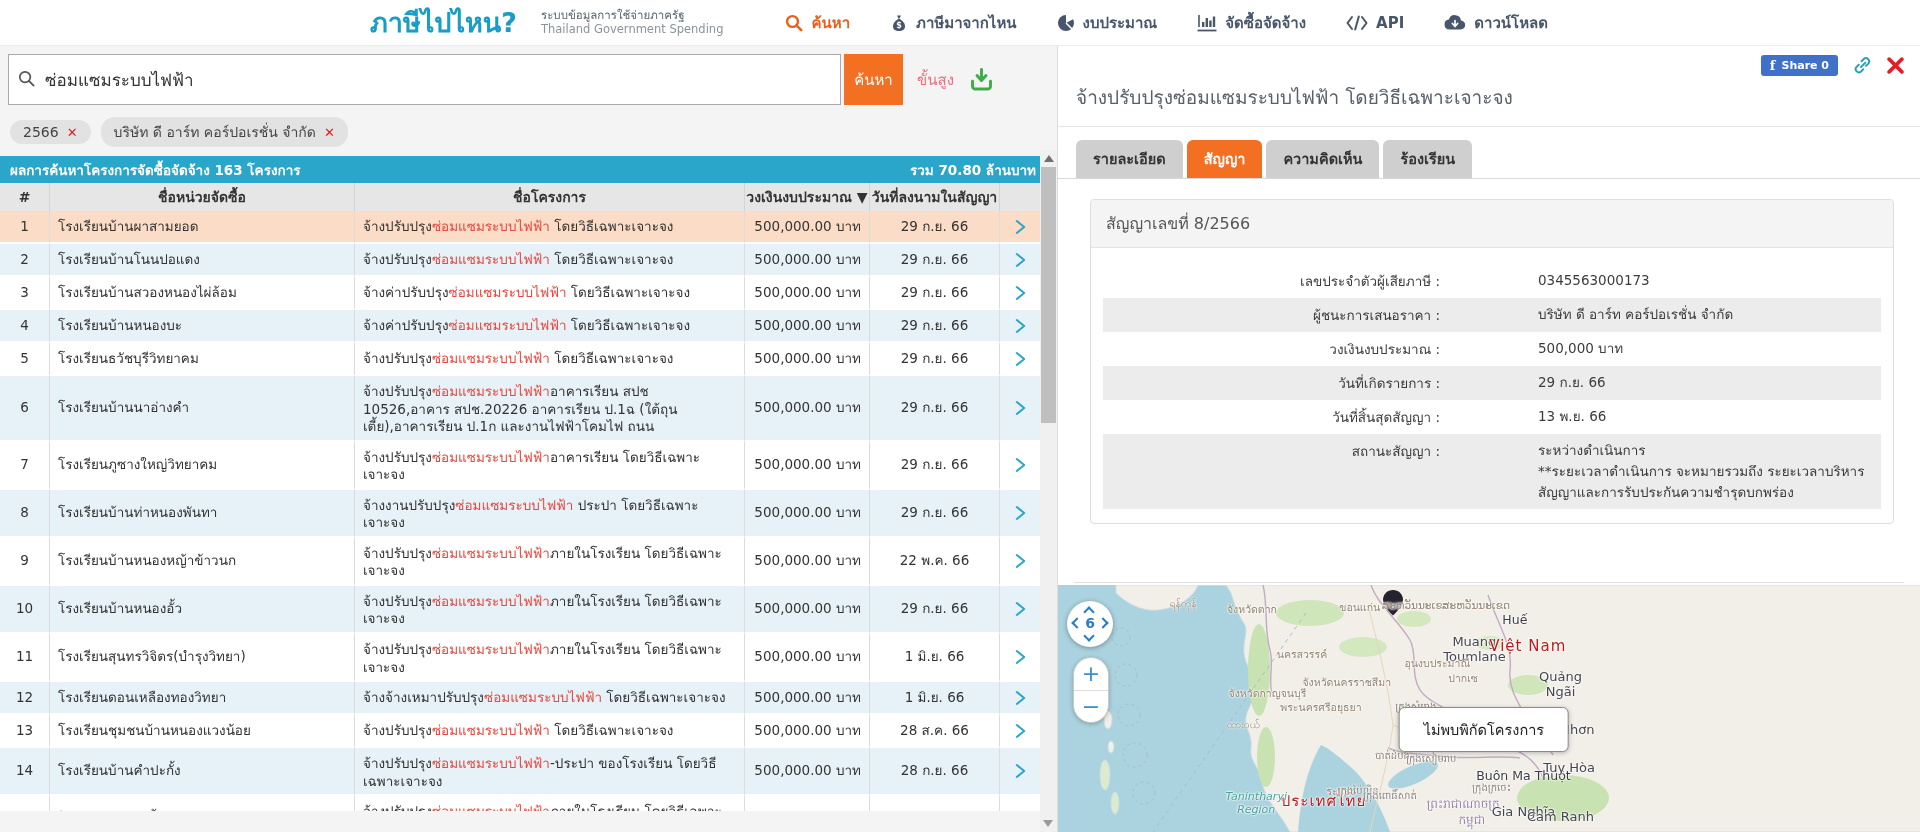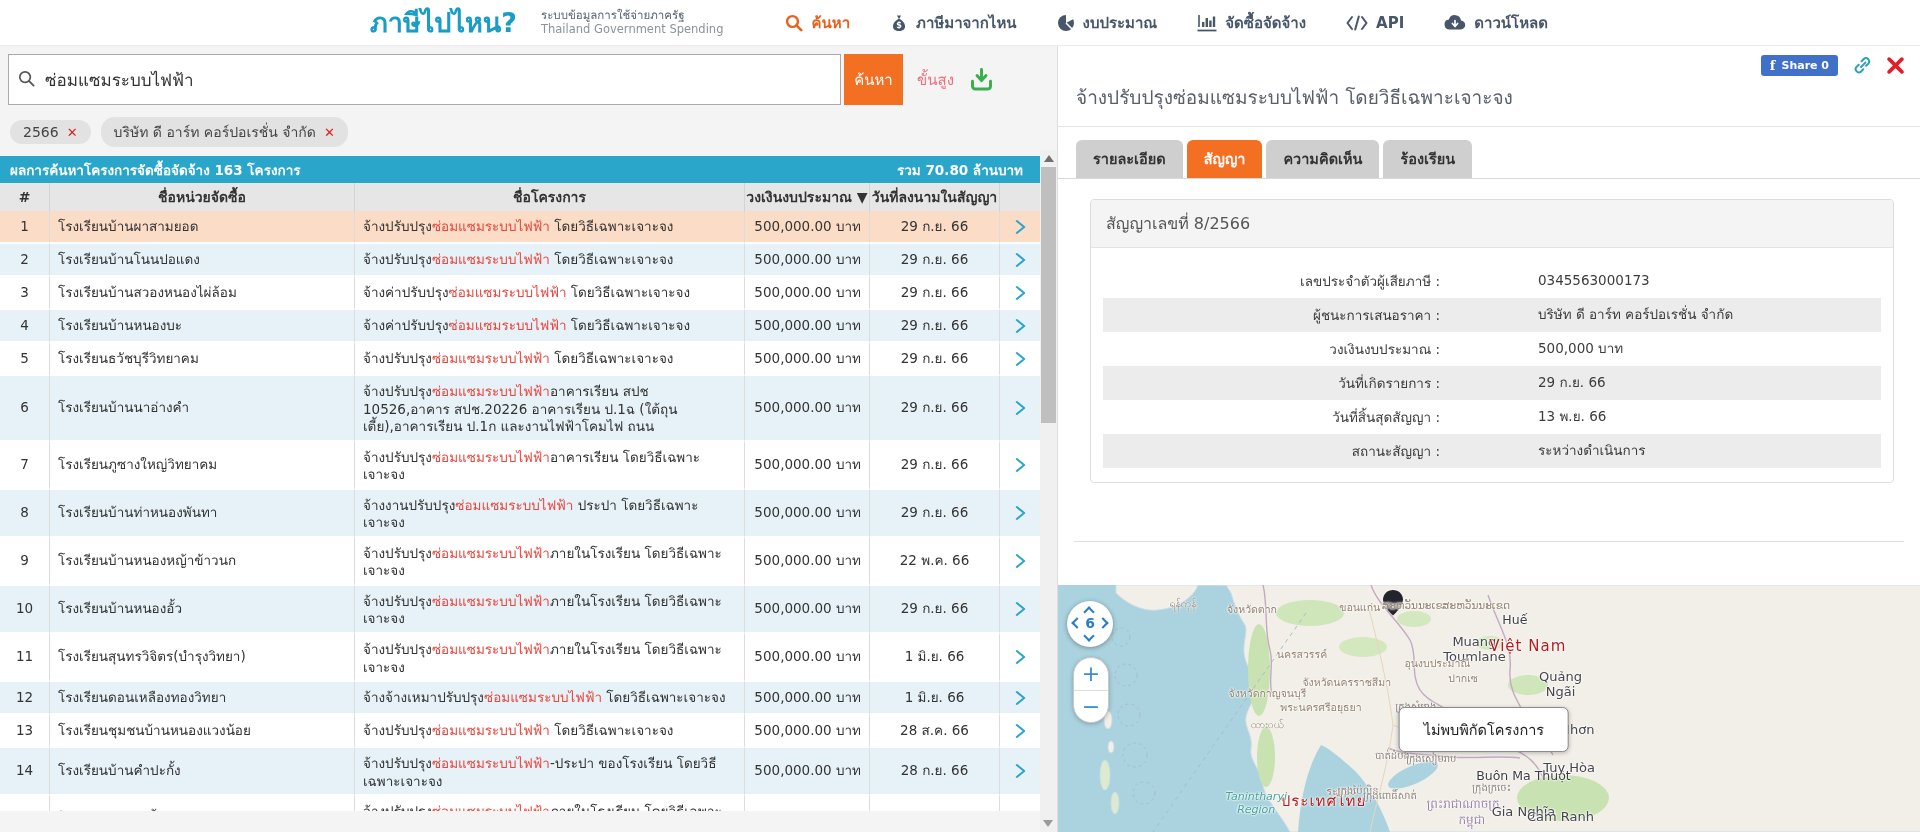--- a/index.html
+++ b/index.html
@@ -39,21 +39,21 @@
   .dl-green { margin-left:14px; cursor:pointer; display:flex; }
 
   .tags-row { display:flex; gap:10px; padding:12px 0 0 10px; align-items:center; }
   .tag { background:#e2e2e2; border-radius:14px; padding:4px 13px; font-size:14px;
     color:#444; display:flex; align-items:center; gap:8px; }
   .tag .x { color:#e0201f; font-weight:bold; font-size:13px; cursor:pointer; }
 
   
   .res-bar { margin-top:9px; width:1040px; height:27px; background:#2ba6cb; color:#fff;
     display:flex; align-items:center; justify-content:space-between;
-    padding:0 17px 0 10px; font-size:13.5px; font-weight:bold; }
+    padding:0 4px 0 10px; font-size:13.5px; font-weight:bold; }
   .thead { width:1040px; height:28px; background:#e6e6e6; display:flex;
     font-size:14px; font-weight:bold; color:#333; }
   .thead > div { display:flex; align-items:center; justify-content:center;
     border-right:1px solid #d4d4d4; }
   .tbody { width:1040px; background:#fff; height:600px; overflow:hidden; }
   .trow { display:flex; min-height:33px; background:#fff; font-size:13.5px; color:#333;
     cursor:pointer; }
   .trow.alt { background:#e7f2f8; }
   .trow.sel { background:#fbdcc6; }
   .trow > div { border-right:1px solid #dcdcdc; border-bottom:2px solid #fff;
@@ -517,21 +517,21 @@
     <div class="f-value"><span class="v">29 ก.ย. 66</span></div>
   </div>
 
   <div class="field">
     <div class="f-label">วันที่สิ้นสุดสัญญา :</div>
     <div class="f-value"><span class="v">13 พ.ย. 66</span></div>
   </div>
 
   <div class="field alt">
     <div class="f-label">สถานะสัญญา :</div>
-    <div class="f-value"><span class="v">ระหว่างดำเนินการ</span></div>
+    <div class="f-value"><span class="v">ระหว่างดำเนินการ</span><div class="f-note">**ระยะเวลาดำเนินการ จะหมายรวมถึง ระยะเวลาบริหารสัญญาและการรับประกันความชำรุดบกพร่อง</div></div>
   </div>
 </div>
     </div>
 
     <hr class="hr2">
 
     <div class="map">
       <svg class="base" width="863" height="247" viewBox="0 0 863 247">
         <rect x="0" y="0" width="863" height="247" fill="#aad3df"></rect>
         <path d="M140,0 L863,0 L863,247 L232,247 C222,228 206,214 204,196 C202,183 191,176 193,163 C195,150 186,142 188,132 C190,120 200,112 198,101 C196,90 187,80 186,68 C185,56 190,47 187,40 C180,30 176,18 173,8 L168,0 Z" fill="#f2efe9" stroke="#cfdde4" stroke-width="1"></path>
@@ -575,21 +575,21 @@
           <span class="mlabel ml-country" style="left: 54.5%; top: 21%;">Việt Nam</span>
           <span class="mlabel ml-th" style="left: 28.3%; top: 24.5%;">นครสวรรค์</span>
           <span class="mlabel ml-th" style="left: 44%; top: 28.5%;">อุนงบประมาณี</span>
           <span class="mlabel ml-th" style="left: 47%; top: 34.5%;">ปากเซ</span>
           <span class="mlabel ml-city ml-wrap" style="left: 58.3%; top: 34%;">Quảng Ngãi</span>
           <span class="mlabel ml-th" style="left: 33.5%; top: 36%;">จังหวัดนครราชสีมา</span>
           <span class="mlabel ml-th" style="left: 24.3%; top: 40.5%;">จังหวัดกาญจนบุรี</span>
           <span class="mlabel ml-th" style="left: 30.5%; top: 46%;">พระนครศรีอยุธยา</span>
           <span class="mlabel ml-km" style="left: 41.5%; top: 46.5%;">ក្រុងសំរោង</span>
           <span class="mlabel ml-km" style="left: 44%; top: 53.5%;">ក្រុងព្រះវិហារ</span>
-          <span class="mlabel ml-th" style="left: 21.5%; top: 54%; margin-left: 24px;">ထားဝယ်</span>
+          <span class="mlabel ml-th" style="left: 21.5%; top: 54%;">ထားဝယ်</span>
           <span class="mlabel ml-city" style="left: 53.8%; top: 51.5%;">Pleiku</span>
           <span class="mlabel ml-city" style="left: 58.5%; top: 55.5%;">Quy Nhơn</span>
           <span class="mlabel ml-km" style="left: 38.8%; top: 66.5%;">បាត់ដំបង</span>
           <span class="mlabel ml-km" style="left: 43.3%; top: 67.5%;">ក្រុងសៀមរាប</span>
           <span class="mlabel ml-country" style="left: 30.8%; top: 71.5%; margin-top: 27px;">ประเทศไทย</span>
           <span class="mlabel ml-th" style="left: 32.8%; top: 80%;">ระยอง</span>
           <span class="mlabel ml-region" style="left: 23%; top: 83%;">Tanintharyi Region</span>
           <span class="mlabel ml-km" style="left: 34.8%; top: 80.5%;">ក្រុងប៉ៃលិន</span>
           <span class="mlabel ml-km" style="left: 38.5%; top: 79.5%; margin-top: 8px;">ក្រុងពោធិ៍សាត់</span>
           <span class="mlabel ml-km" style="left: 50.3%; top: 79.5%;">ក្រុងក្រចេះ</span>

